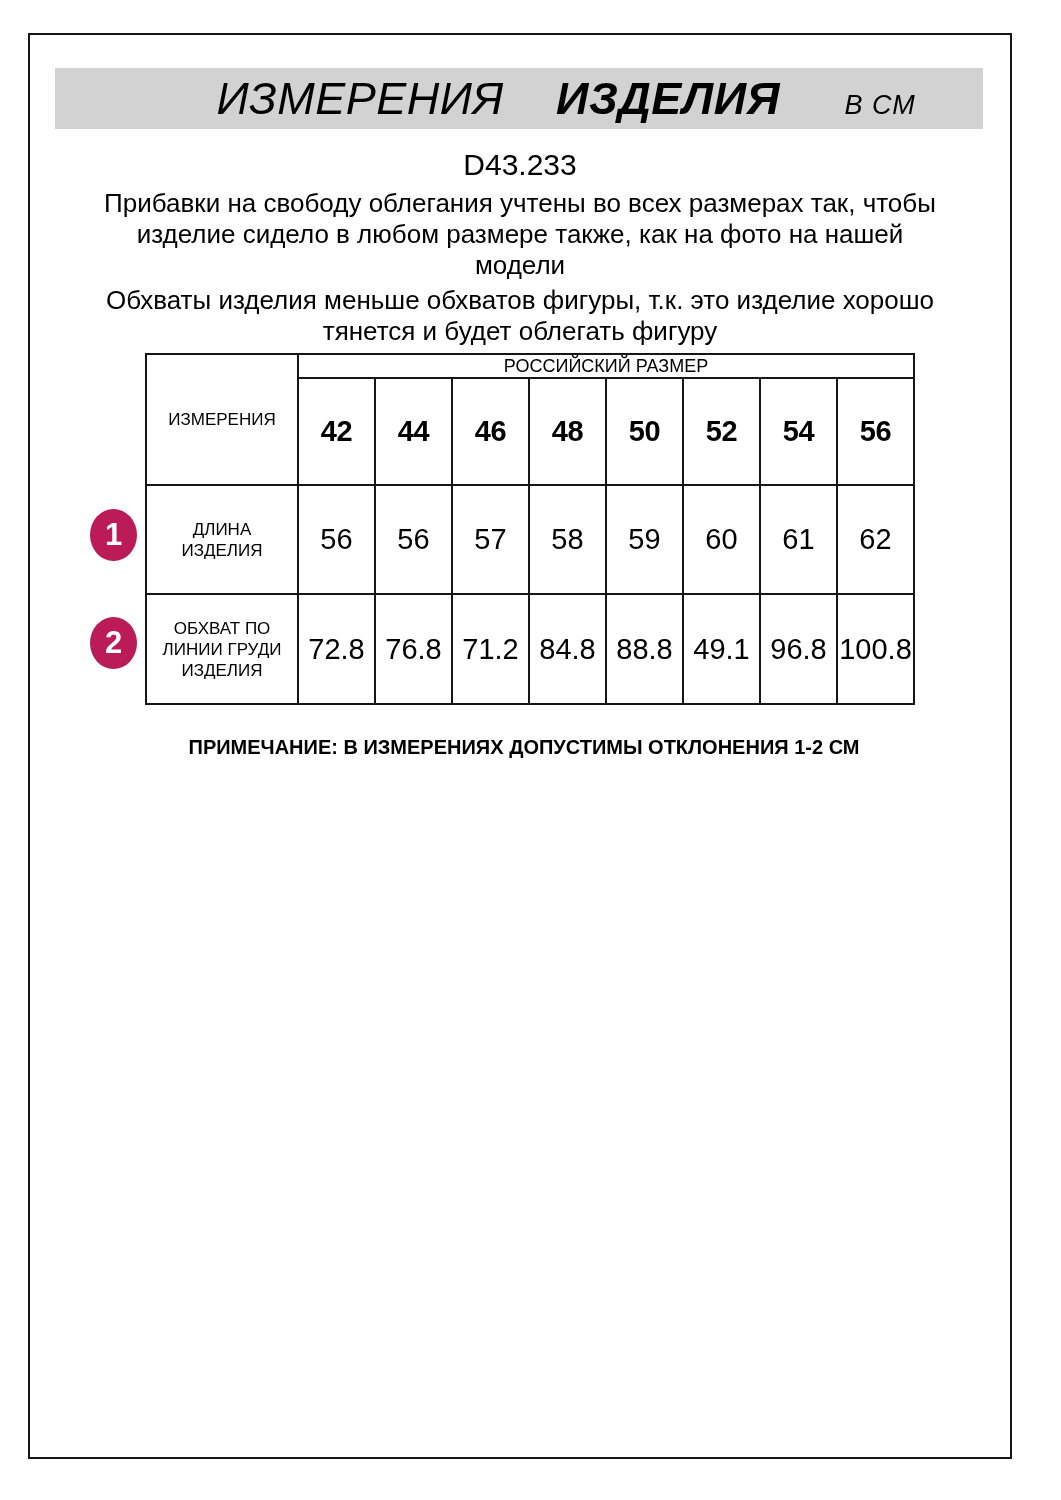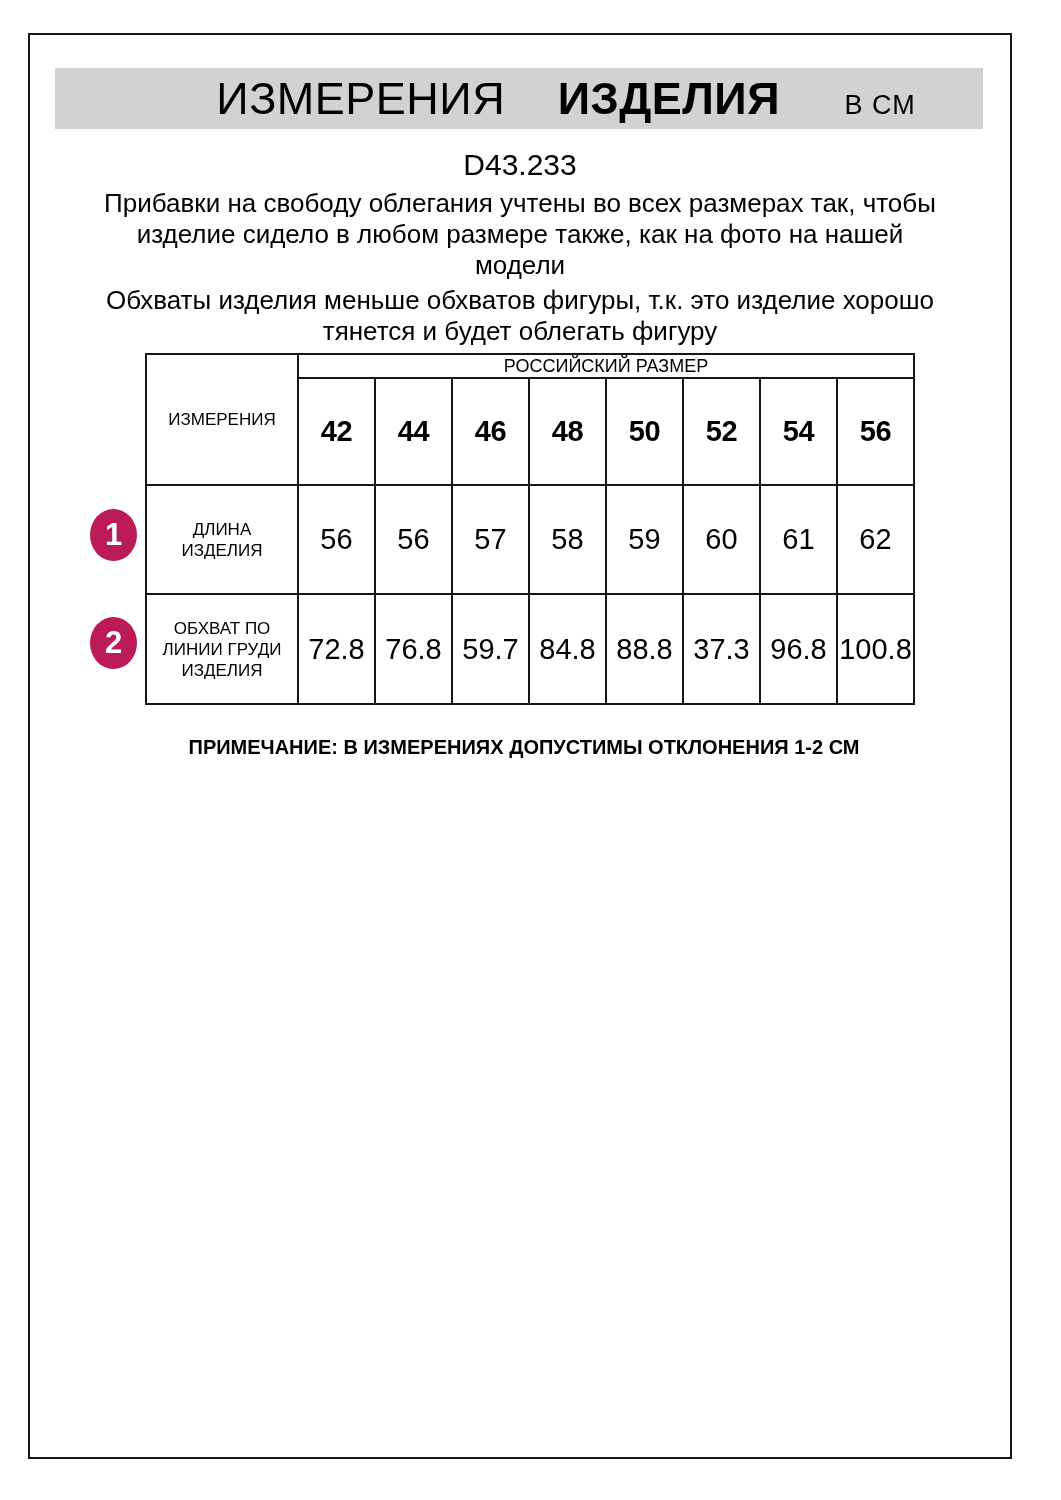--- a/index.html
+++ b/index.html
@@ -28,21 +28,21 @@
     position: absolute;
     left: 55px;
     top: 68px;
     width: 928px;
     height: 61px;
     background: #d2d2d2;
     line-height: 61px;
     text-align: center;
     white-space: nowrap;
   }
-  .titlebar-inner { display: inline-block; transform: translateX(47px); }
+  .titlebar-inner { display: inline-block; transform: translateX(47px); font-style: italic; }
   .title-w1 { font-size: 45px; letter-spacing: 0.5px; }
   .title-w2 { font-size: 45px; font-weight: bold; margin-left: 48px; letter-spacing: 0.5px; }
   .title-w3 { font-size: 27px; font-weight: 500; margin-left: 60px; letter-spacing: 1px; }
   .model-code {
     position: absolute;
     left: 28px;
     top: 148px;
     width: 984px;
     text-align: center;
     font-size: 30px;
@@ -164,24 +164,24 @@
       <td class="val">62</td>
     </tr>
     <tr class="data-row-2">
       <td class="row-label">
         <span class="lbl-line">ОБХВАТ ПО</span>
         <span class="lbl-line">ЛИНИИ ГРУДИ</span>
         <span class="lbl-line">ИЗДЕЛИЯ</span>
       </td>
       <td class="val">72.8</td>
       <td class="val">76.8</td>
-      <td class="val">59.7</td>
+      <td class="val">71.2</td>
       <td class="val">84.8</td>
       <td class="val">88.8</td>
-      <td class="val">37.3</td>
+      <td class="val">49.1</td>
       <td class="val">96.8</td>
       <td class="val">100.8</td>
     </tr>
   </tbody>
     </table>
 
   <div class="badge badge-1" style="background: rgb(187, 27, 86);">1</div>
   <div class="badge badge-2" style="background: rgb(187, 27, 86);">2</div>
 
   <div class="note">ПРИМЕЧАНИЕ: В ИЗМЕРЕНИЯХ ДОПУСТИМЫ ОТКЛОНЕНИЯ 1-2 СМ</div>

